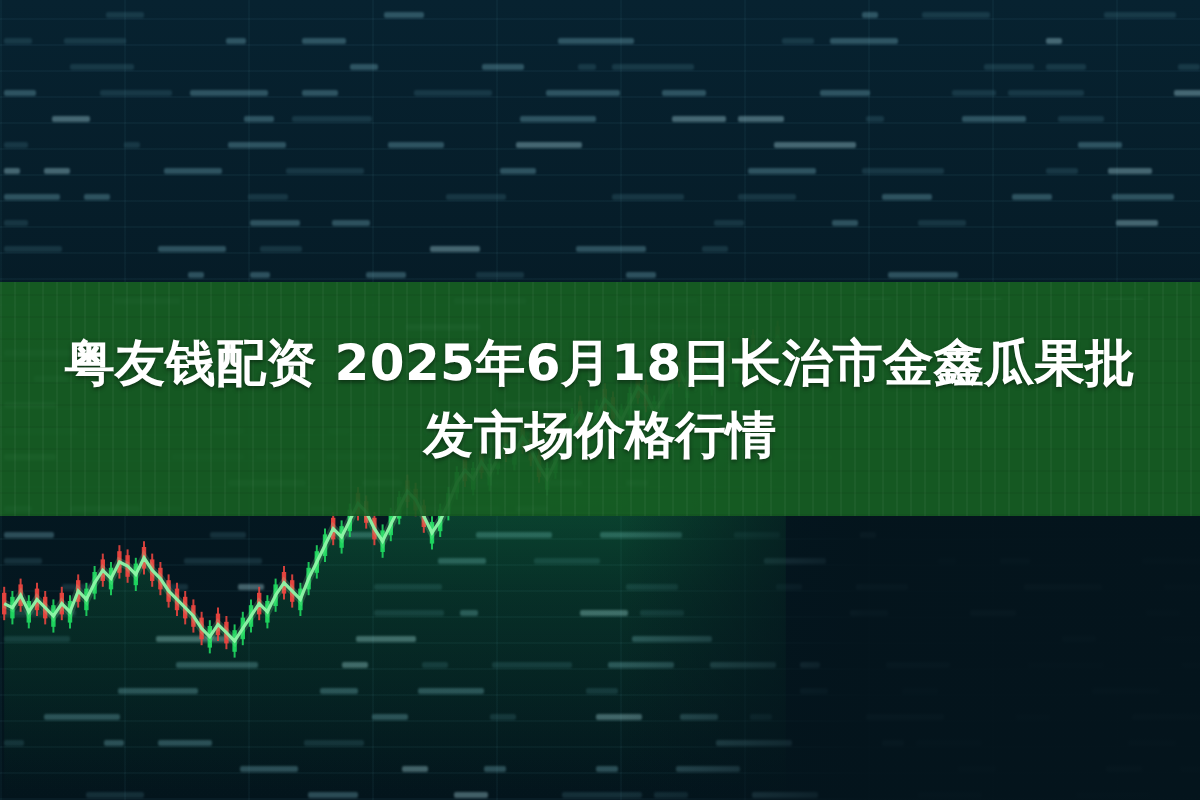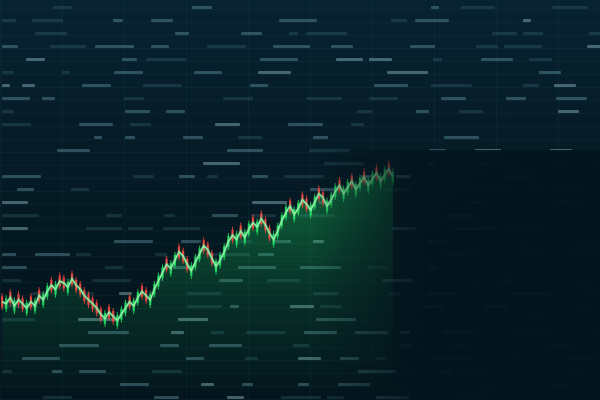--- a/index.html
+++ b/index.html
@@ -543,14 +543,20 @@
           <rect x="387.7" y="13.2" width="2.2" height="10.8" fill="#e8443f" opacity="0.95"></rect>
           <line x1="392.9" x2="392.9" y1="18.6" y2="35.3" stroke="#1fd65f" stroke-width="1" opacity="0.9"></line>
           <rect x="391.8" y="21.6" width="2.2" height="10.8" fill="#1fd65f" opacity="0.95"></rect>
           <path d="M 2.1 151.8 L 6.2 153.8 L 10.3 147.6 L 14.4 155.9 L 18.5 149.7 L 22.6 153.8 L 26.7 158.0 L 30.9 151.8 L 35.0 155.9 L 39.1 145.5 L 43.2 149.7 L 47.3 141.4 L 51.4 135.1 L 55.5 139.3 L 59.7 131.0 L 63.8 133.0 L 67.9 137.2 L 72.0 128.9 L 76.1 135.1 L 80.2 139.3 L 84.3 145.5 L 88.5 149.7 L 92.6 153.8 L 96.7 158.0 L 100.8 164.2 L 104.9 168.4 L 109.0 162.2 L 113.2 166.3 L 117.3 170.5 L 121.4 164.2 L 125.5 158.0 L 129.6 151.8 L 133.7 155.9 L 137.8 147.6 L 142.0 141.4 L 146.1 145.5 L 150.2 149.7 L 154.3 139.3 L 158.4 131.0 L 162.5 122.6 L 166.6 114.3 L 170.8 118.5 L 174.9 110.2 L 179.0 101.8 L 183.1 106.0 L 187.2 114.3 L 191.3 120.6 L 195.4 112.2 L 199.6 103.9 L 203.7 95.6 L 207.8 99.8 L 211.9 108.1 L 216.0 116.4 L 220.1 110.2 L 224.2 101.8 L 228.4 91.4 L 232.5 85.2 L 236.6 89.4 L 240.7 81.0 L 244.8 87.3 L 248.9 79.0 L 253.0 72.7 L 257.2 76.9 L 261.3 68.6 L 265.4 74.8 L 269.5 83.1 L 273.6 89.4 L 277.7 81.0 L 281.8 70.6 L 286.0 62.3 L 290.1 56.1 L 294.2 64.4 L 298.3 58.2 L 302.4 49.8 L 306.5 54.0 L 310.7 60.2 L 314.8 51.9 L 318.9 43.6 L 323.0 47.8 L 327.1 56.1 L 331.2 49.8 L 335.3 41.5 L 339.5 35.3 L 343.6 43.6 L 347.7 37.4 L 351.8 31.1 L 355.9 39.4 L 360.0 33.2 L 364.1 27.0 L 368.3 35.3 L 372.4 29.0 L 376.5 22.8 L 380.6 31.1 L 384.7 24.9 L 388.8 18.6 L 392.9 27.0" fill="none" stroke="#8ef7a8" stroke-width="4" opacity="0.18"></path>
           <path d="M 2.1 151.8 L 6.2 153.8 L 10.3 147.6 L 14.4 155.9 L 18.5 149.7 L 22.6 153.8 L 26.7 158.0 L 30.9 151.8 L 35.0 155.9 L 39.1 145.5 L 43.2 149.7 L 47.3 141.4 L 51.4 135.1 L 55.5 139.3 L 59.7 131.0 L 63.8 133.0 L 67.9 137.2 L 72.0 128.9 L 76.1 135.1 L 80.2 139.3 L 84.3 145.5 L 88.5 149.7 L 92.6 153.8 L 96.7 158.0 L 100.8 164.2 L 104.9 168.4 L 109.0 162.2 L 113.2 166.3 L 117.3 170.5 L 121.4 164.2 L 125.5 158.0 L 129.6 151.8 L 133.7 155.9 L 137.8 147.6 L 142.0 141.4 L 146.1 145.5 L 150.2 149.7 L 154.3 139.3 L 158.4 131.0 L 162.5 122.6 L 166.6 114.3 L 170.8 118.5 L 174.9 110.2 L 179.0 101.8 L 183.1 106.0 L 187.2 114.3 L 191.3 120.6 L 195.4 112.2 L 199.6 103.9 L 203.7 95.6 L 207.8 99.8 L 211.9 108.1 L 216.0 116.4 L 220.1 110.2 L 224.2 101.8 L 228.4 91.4 L 232.5 85.2 L 236.6 89.4 L 240.7 81.0 L 244.8 87.3 L 248.9 79.0 L 253.0 72.7 L 257.2 76.9 L 261.3 68.6 L 265.4 74.8 L 269.5 83.1 L 273.6 89.4 L 277.7 81.0 L 281.8 70.6 L 286.0 62.3 L 290.1 56.1 L 294.2 64.4 L 298.3 58.2 L 302.4 49.8 L 306.5 54.0 L 310.7 60.2 L 314.8 51.9 L 318.9 43.6 L 323.0 47.8 L 327.1 56.1 L 331.2 49.8 L 335.3 41.5 L 339.5 35.3 L 343.6 43.6 L 347.7 37.4 L 351.8 31.1 L 355.9 39.4 L 360.0 33.2 L 364.1 27.0 L 368.3 35.3 L 372.4 29.0 L 376.5 22.8 L 380.6 31.1 L 384.7 24.9 L 388.8 18.6 L 392.9 27.0" fill="none" stroke="#8ef7a8" stroke-width="1.6" opacity="0.95"></path>
         </g>
       </svg>
   </div>
   <div class="chart-fade"></div>
 
+  <div class="band">
+    <div class="band-texture"></div>
+    <div class="band-title">
+      <h1>粤友钱配资 2025年6月18日长治市金鑫瓜果批发市场价格行情</h1>
+    </div>
+  </div>
 
 </div>
 
 </body></html>

